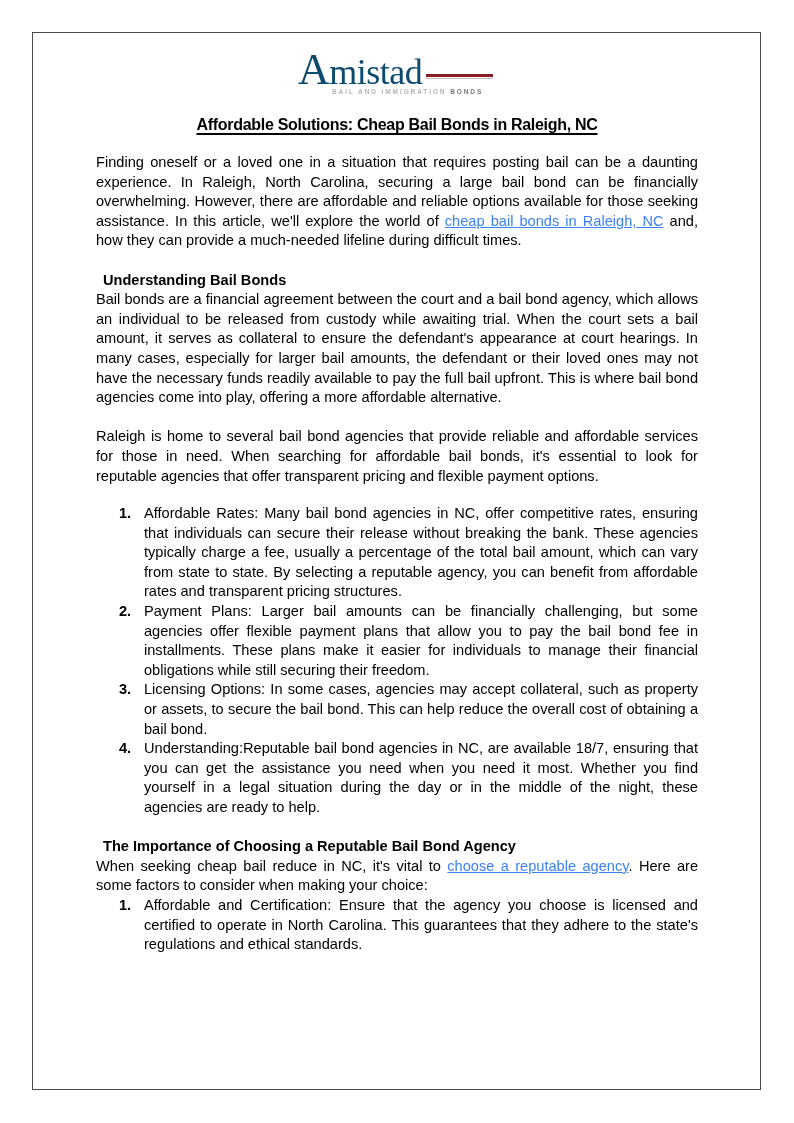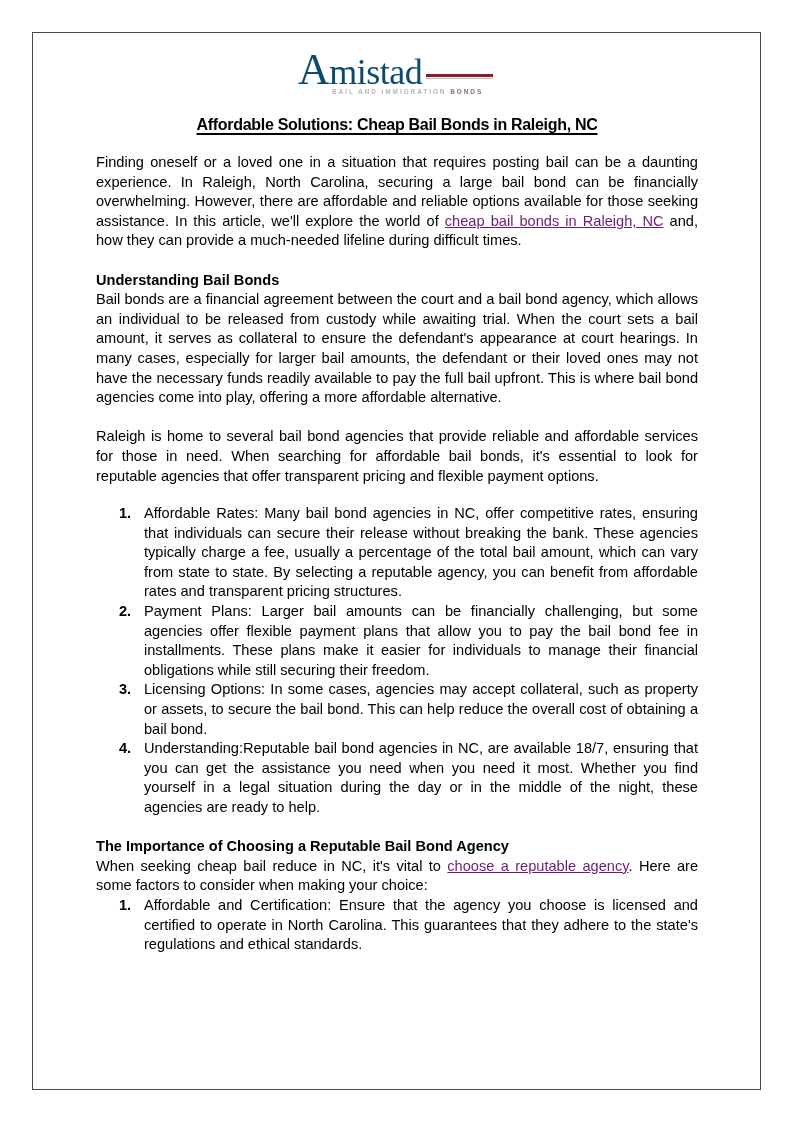--- a/index.html
+++ b/index.html
@@ -9,22 +9,22 @@
   .logo-word { position: absolute; left: 0; top: 0; font-family: "Liberation Serif", "DejaVu Serif", serif; color: #0c4a6e; font-size: 36px; line-height: 40px; letter-spacing: -0.5px; }
   .logo-word .cap { font-size: 44px; }
   .logo-line { position: absolute; left: 128px; top: 24px; width: 67px; height: 3px; background: #8b1c24; }
   .logo-line2 { position: absolute; left: 128px; top: 28px; width: 67px; height: 1px; background: #bdbdbd; }
   .logo-tag { position: absolute; left: 34px; top: 38px; font-size: 6.5px; letter-spacing: 1.9px; color: #b5b5b5; white-space: nowrap; font-weight: bold; }
   .logo-tag .dark { color: #7a7a7a; }
   .content { position: absolute; left: 96px; top: 110px; width: 602px; font-size: 14.6px; line-height: 19.6px; }
   h1 { margin: 0 0 13px 0; text-align: center; font-size: 16px; line-height: 30px; font-weight: bold; text-decoration: underline; text-decoration-thickness: 2px; text-underline-offset: 3px; white-space: nowrap; letter-spacing: -0.3px; }
   p { margin: 0; text-align: justify; }
   .gap { height: 19.6px; }
-  .heading { font-weight: bold; }
-  a { color: #701a75; text-decoration: underline; }
+  .heading { font-weight: bold; margin-left: 7px; }
+  a { color: #3b82f6; text-decoration: underline; }
   ol { margin: 0; padding: 0; list-style: none; }
   ol li { position: relative; padding-left: 48px; text-align: justify; }
   ol li .num { position: absolute; left: 23px; top: 0; font-weight: bold; }
   ol.list1 { margin-top: 18px; }
   b { font-weight: normal; }
 </style>
 </head>
 <body>
 
 <div class="page-border"></div>

